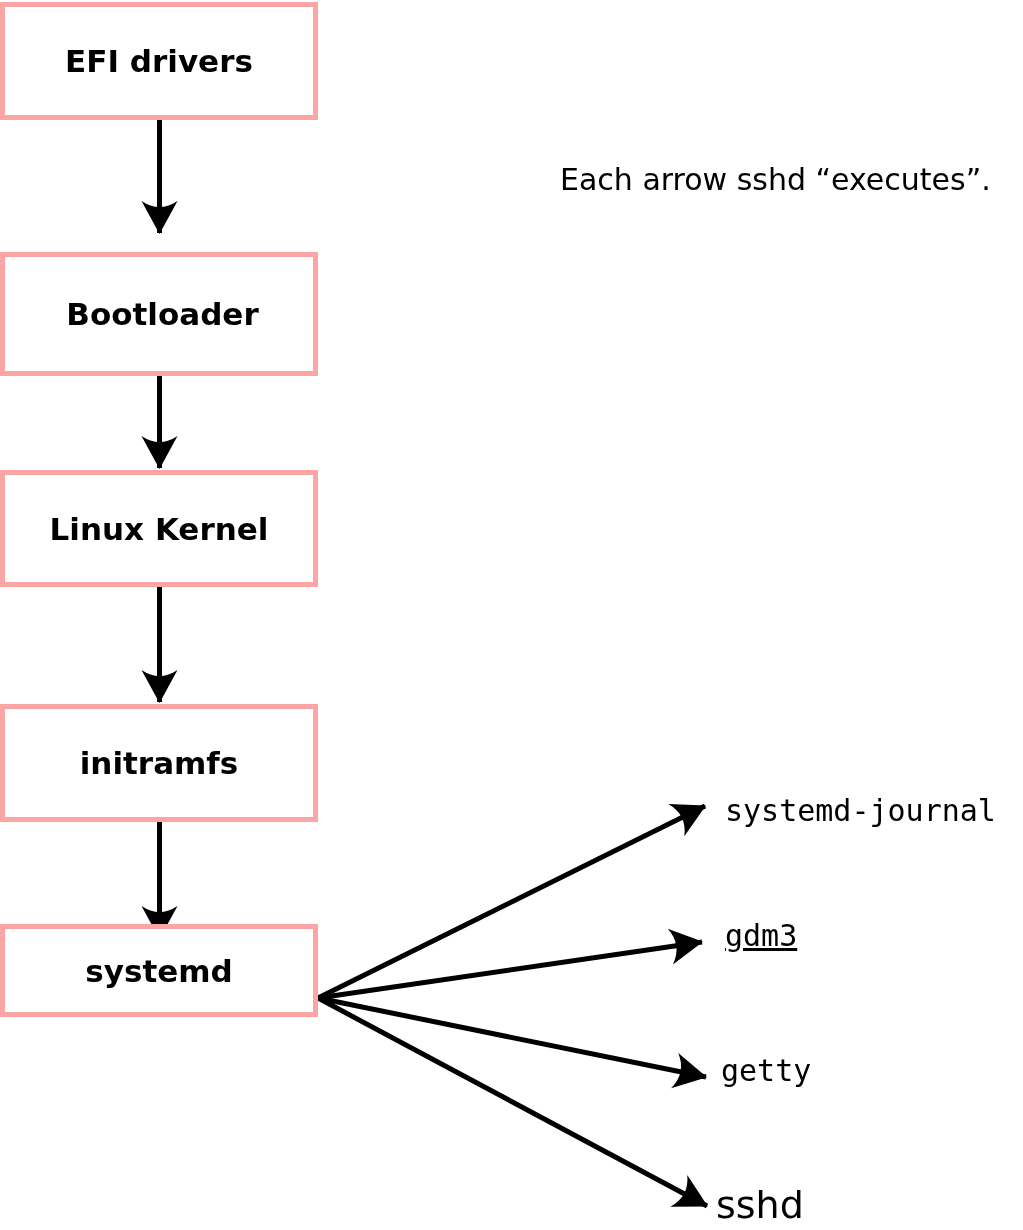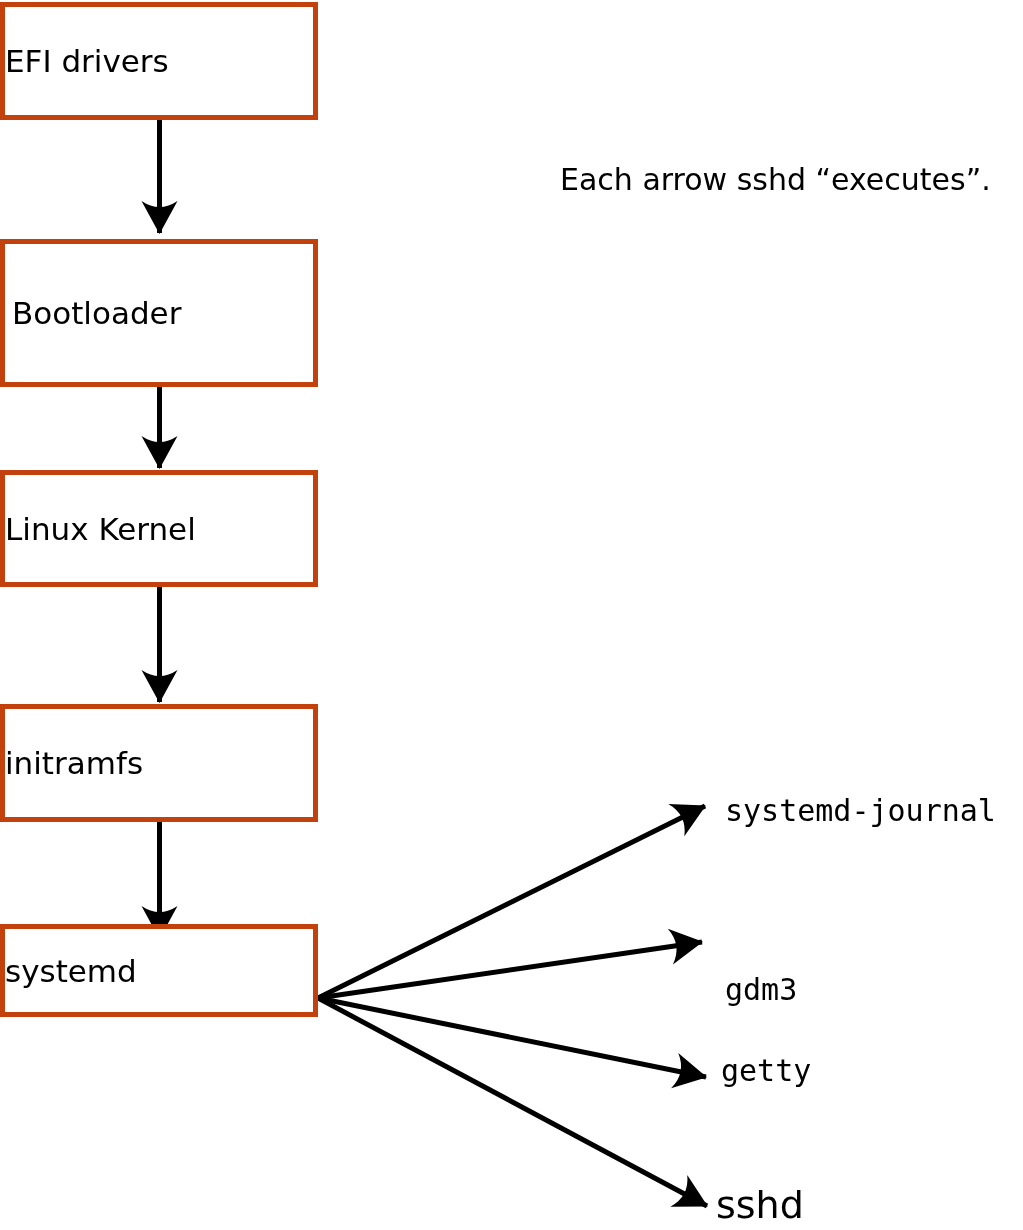--- a/index.html
+++ b/index.html
@@ -20,35 +20,36 @@
     position: absolute;
     left: 0;
     top: 0;
     width: 1023px;
     height: 1230px;
   }
   .node-box {
     position: absolute;
     left: 0;
     width: 318px;
-    border: 5px solid #c2410c;
+    border: 5px solid #fca5a5;
     background: #ffffff;
     box-sizing: border-box;
     display: flex;
     align-items: center;
-    justify-content: flex-start;
+    justify-content: center;
+    font-weight: bold;
   }
   .node-label {
     font-family: "DejaVu Sans", sans-serif;
     font-size: 31px;
     color: #000000;
     white-space: nowrap;
   }
   .box-efi       { top: 2px;   height: 118px; }
-  .box-boot      { top: 239px; height: 148px; padding-left: 7px; }
+  .box-boot      { top: 252px; height: 124px; padding-left: 7px; }
   .box-kernel    { top: 470px; height: 117px; }
   .box-initramfs { top: 704px; height: 118px; }
   .box-systemd   { top: 924px; height: 93px; }
 
   .caption {
     position: absolute;
     left: 560px;
     top: 164px;
     font-family: "DejaVu Sans", sans-serif;
     font-size: 30px;
@@ -58,21 +59,21 @@
   }
   .proc-label {
     position: absolute;
     font-family: "DejaVu Sans Mono", monospace;
     font-size: 30px;
     line-height: 32px;
     color: #000000;
     white-space: nowrap;
   }
   .proc-journal { left: 725px; top: 795px; }
-  .proc-gdm3    { left: 725px; top: 974px; }
+  .proc-gdm3    { left: 725px; top: 920px; text-decoration: underline; }
   .proc-getty   { left: 721px; top: 1055px; text-align: right; }
   .proc-sshd    {
     left: 716px; top: 1189px;
     font-family: "DejaVu Sans", sans-serif;
     font-size: 38px;
   }
   .edge {
     stroke: #000000;
     stroke-width: 5;
     fill: none;

